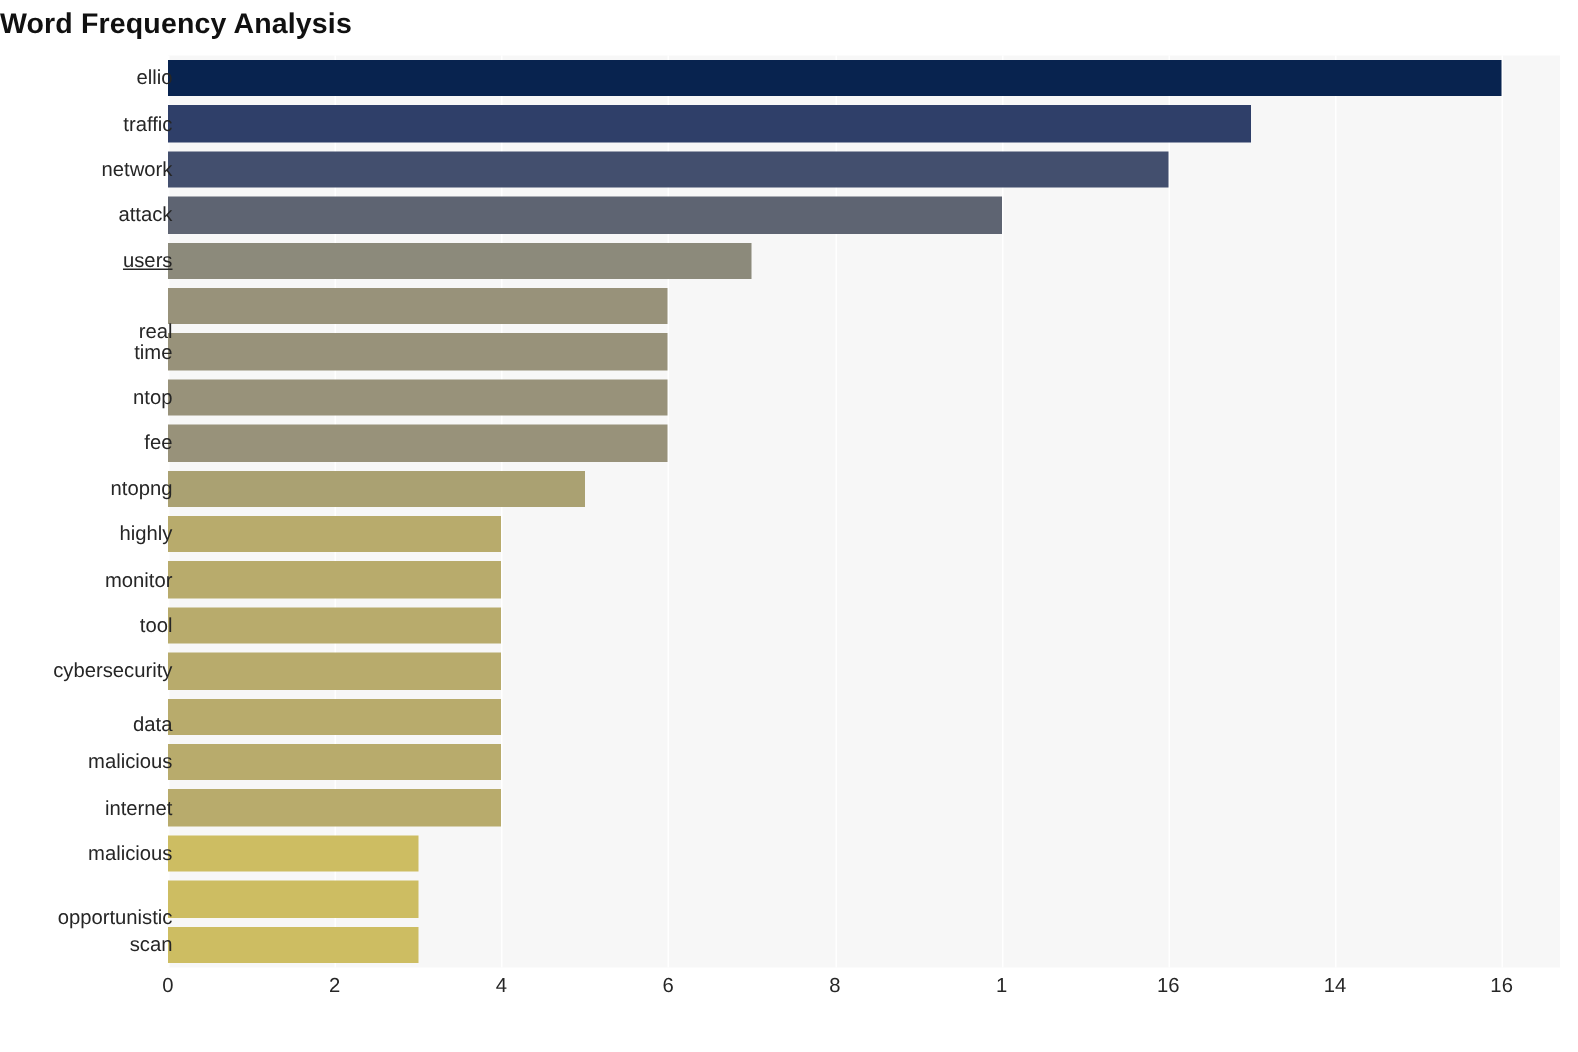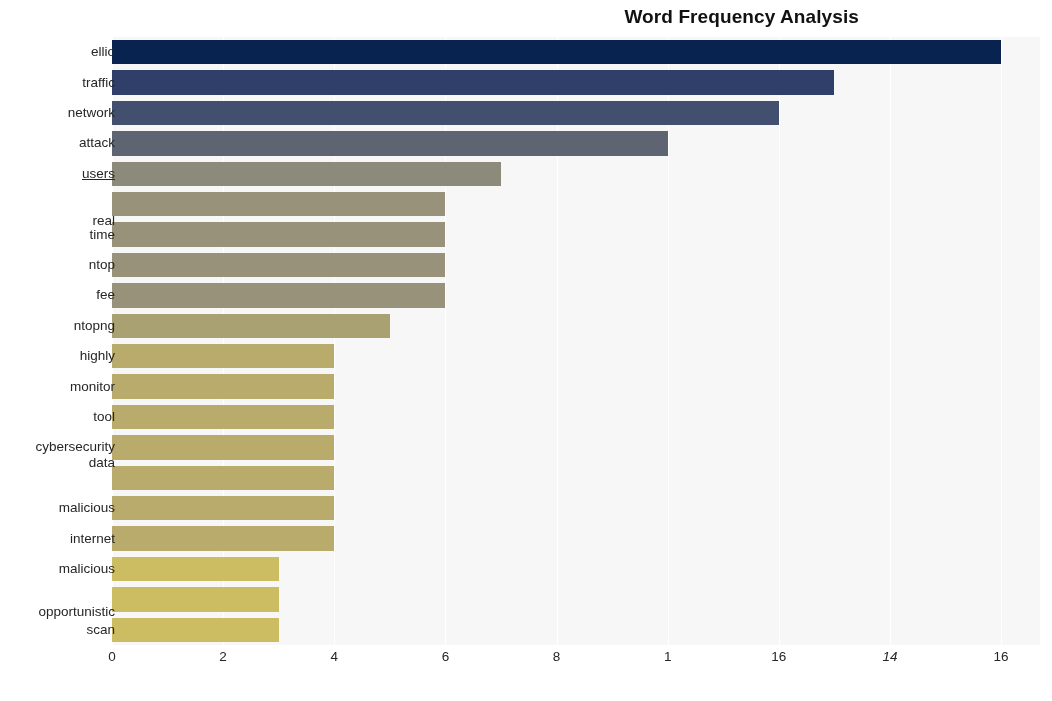--- a/index.html
+++ b/index.html
@@ -13,21 +13,21 @@
     position: relative;
     width: 1052px;
     height: 701px;
     background: #ffffff;
     overflow: hidden;
   }
   #chart-title {
     position: absolute;
     left: 0; top: 6px;
     width: 859px;
-    text-align: right;
+    text-align: left;
     font-size: 19px;
     font-weight: bold;
     color: #111111;
     letter-spacing: 0.1px;
   }
   
   #plot-area {
     position: absolute;
     left: 112px;
     top: 37px;
@@ -174,33 +174,33 @@
       <div class="ylabel" style="top: 129.8px; text-decoration: underline;">users</div>
       <div class="ylabel" style="top: 177px;">real</div>
       <div class="ylabel" style="top: 190.6px;">time</div>
       <div class="ylabel" style="top: 221px;">ntop</div>
       <div class="ylabel" style="top: 251.4px;">fee</div>
       <div class="ylabel" style="top: 281.8px;">ntopng</div>
       <div class="ylabel" style="top: 312.2px;">highly</div>
       <div class="ylabel" style="top: 342.6px;">monitor</div>
       <div class="ylabel" style="top: 373px;">tool</div>
       <div class="ylabel" style="top: 403.4px;">cybersecurity</div>
-      <div class="ylabel" style="top: 419px;">data</div>
+      <div class="ylabel" style="top: 439px;">data</div>
       <div class="ylabel" style="top: 464.2px;">malicious</div>
       <div class="ylabel" style="top: 494.6px;">internet</div>
       <div class="ylabel" style="top: 525px;">malicious</div>
       <div class="ylabel" style="top: 568px;">opportunistic</div>
       <div class="ylabel" style="top: 585.8px;">scan</div>
     </div>
   <div id="xlabels">
       <div class="xlabel" style="left: 112px;">0</div>
       <div class="xlabel" style="left: 223.138px;">2</div>
       <div class="xlabel" style="left: 334.275px;">4</div>
       <div class="xlabel" style="left: 445.413px;">6</div>
       <div class="xlabel" style="left: 556.551px;">8</div>
       <div class="xlabel" style="left: 667.689px;">1</div>
       <div class="xlabel" style="left: 778.826px;">16</div>
-      <div class="xlabel" style="left: 889.964px; font-style: italic;">14</div>
+      <div class="xlabel" style="left: 889.964px;">14</div>
       <div class="xlabel" style="left: 1001.1px;">16</div>
     </div>
 
 
 </div>
 
 </body></html>

